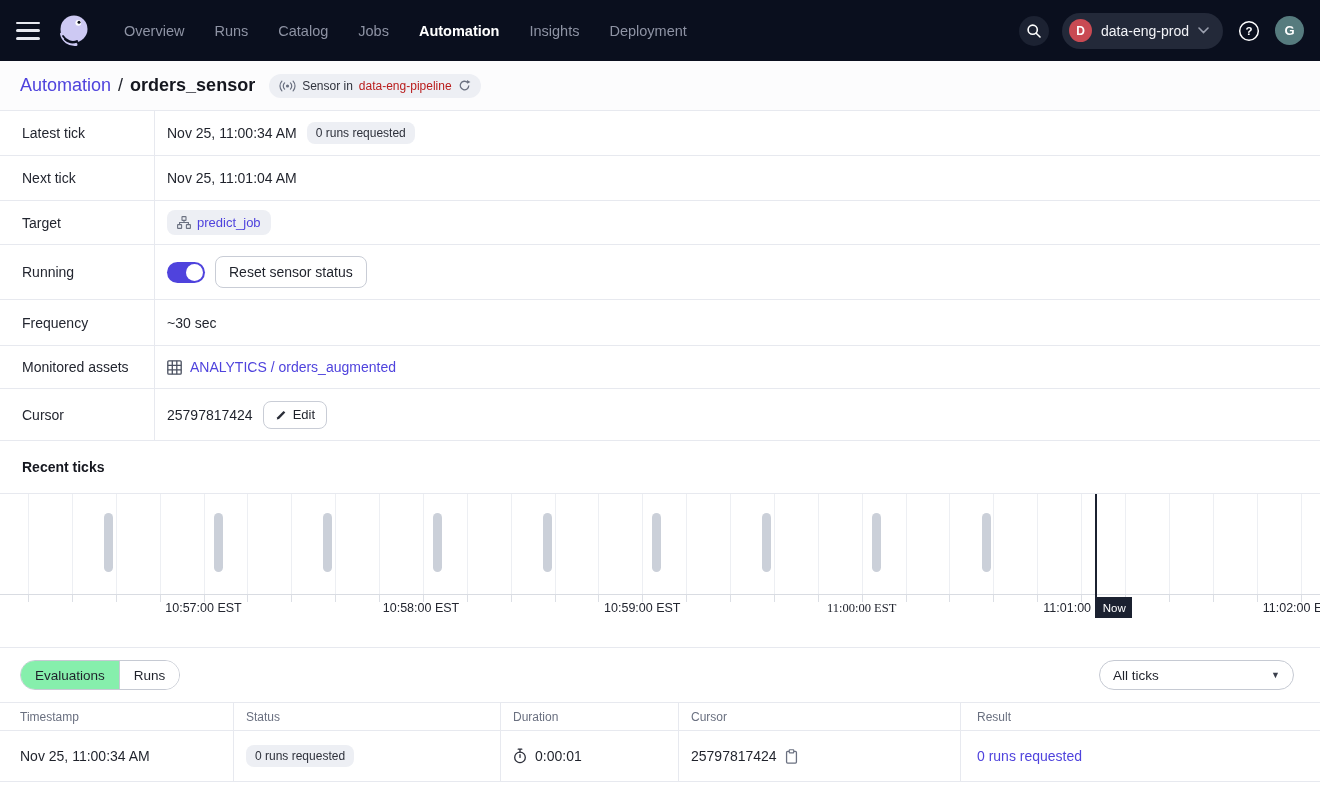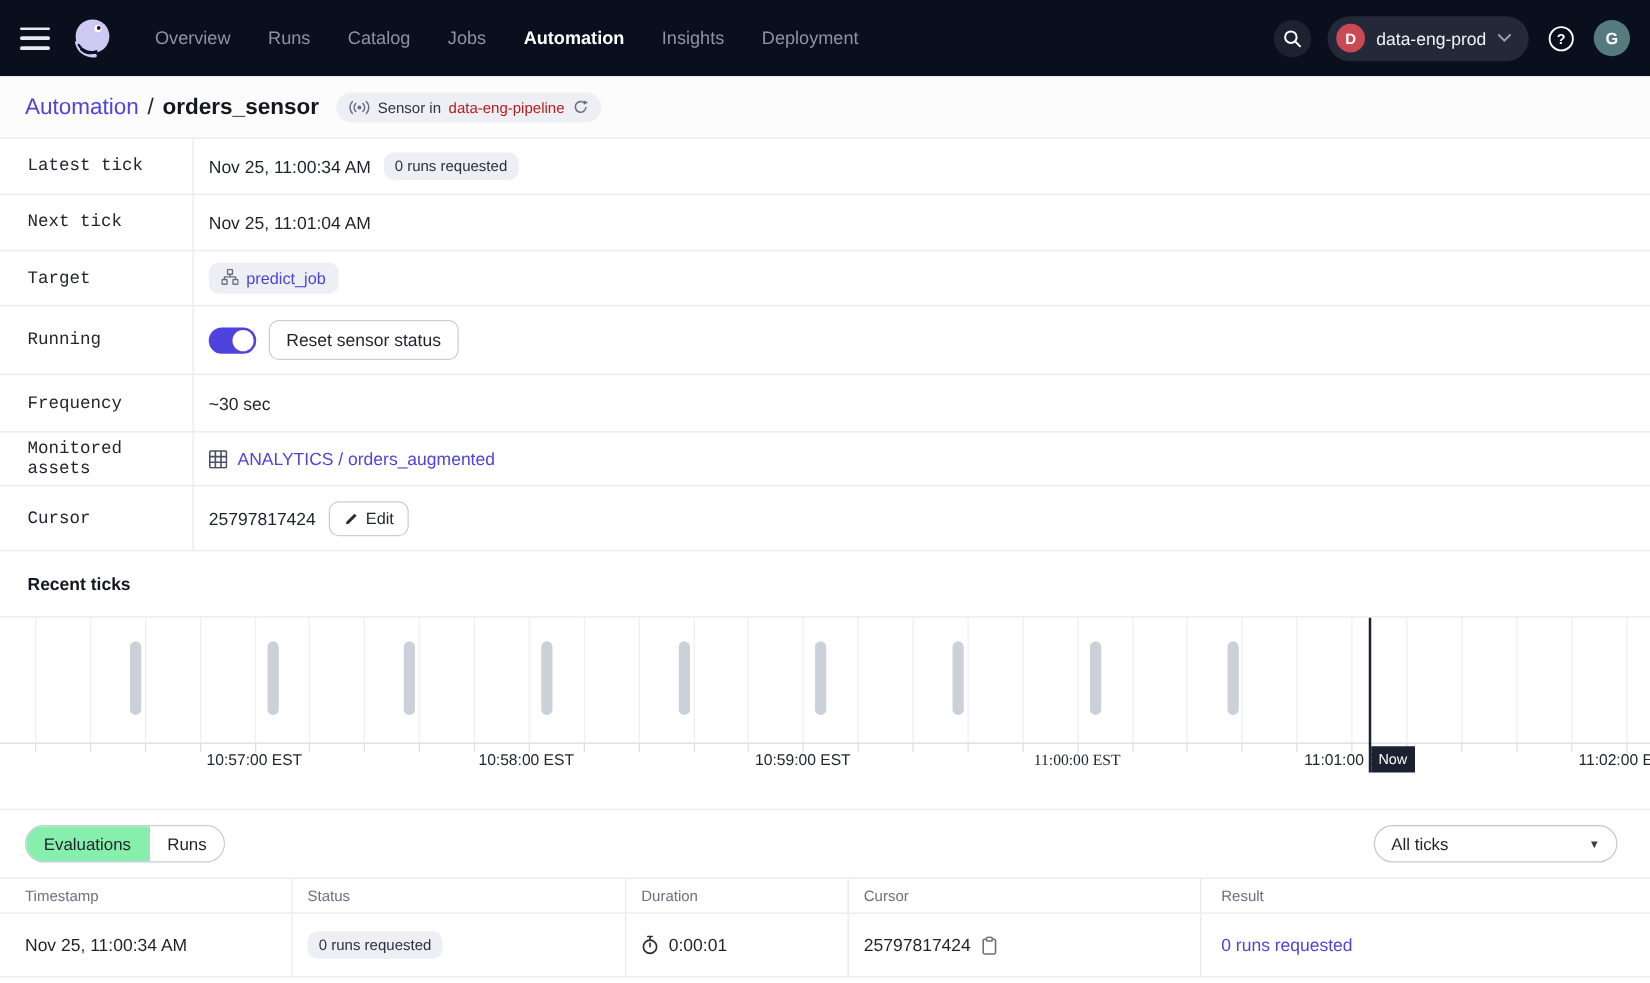--- a/index.html
+++ b/index.html
@@ -49,27 +49,27 @@
     background:#fff; border:1px solid #C9CDD6; border-radius:8px; height:32px;
     display:inline-flex; align-items:center; gap:7px; padding:0 13px;
     font-size:14px; color:#1F222B; font-family:inherit; cursor:pointer;
   }
   .btn.disabled { color:#9AA0AC; border-color:#DBDEE5; }
 
   
   .detail-row { display:flex; border-bottom:1px solid #E7E9EF; }
   .detail-label {
     width:155px; flex:0 0 155px; padding-left:22px; display:flex; align-items:center;
-    border-right:1px solid #E7E9EF; color:#232630; font-size:14px;font-family:Liberation Mono, monospace;
+    border-right:1px solid #E7E9EF; color:#232630; font-size:14px;
   }
   .detail-value { flex:1; display:flex; align-items:center; gap:10px; padding-left:12px; font-size:14px; color:#1F222B; }
   .pill {
     background:#EDEFF4; border-radius:8px; padding:4px 9px; font-size:12px; color:#2E313B; white-space:nowrap;
   }
-  .pill.link-pill { display:inline-flex; gap:6px; padding:5px 10px; cursor:pointer; }
+  .pill.link-pill { display:inline-flex; align-items:center; gap:6px; padding:5px 10px; cursor:pointer; }
   .pill.link-pill .pill-link { color:#4F43DD; font-size:13px; }
   .asset-link { color:#4F43DD; display:inline-flex; align-items:center; gap:8px; cursor:pointer; text-decoration:none; }
   .toggle { width:38px; height:21px; border-radius:11px; background:#4F43DD; position:relative; cursor:pointer; }
   .toggle .knob { position:absolute; top:2px; left:19px; width:17px; height:17px; border-radius:50%; background:#fff; }
   .btn.small { height:28px; padding:0 11px; font-size:13px; gap:6px; }
 
   
   .section-heading { height:52px; display:flex; align-items:center; padding-left:22px; font-weight:700; font-size:14px; color:#15171F; }
   .timeline { position:relative; height:132px; border-top:1px solid #E7E9EF; overflow:hidden; background:#fff; }
   .grid-line { position:absolute; top:0; width:1px; height:100px; background:#EDEFF3; }

